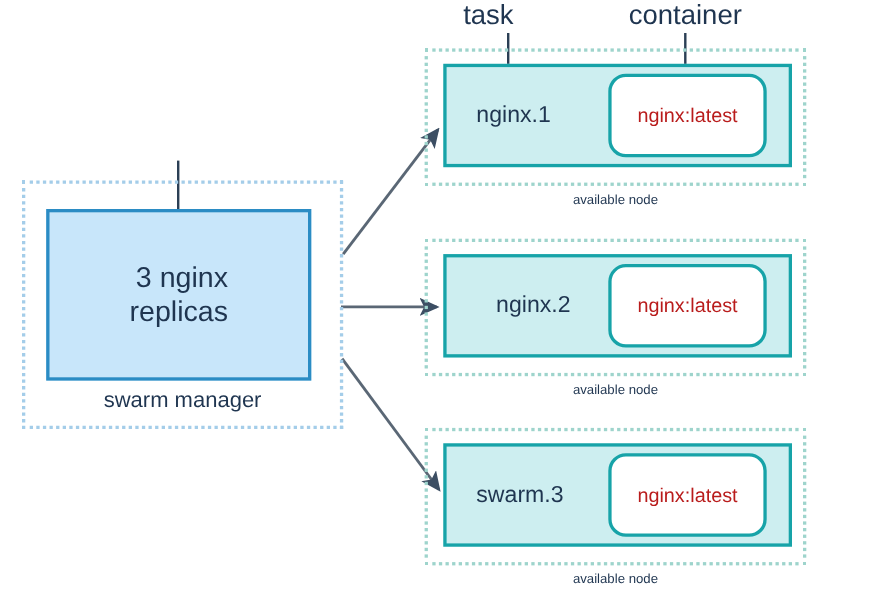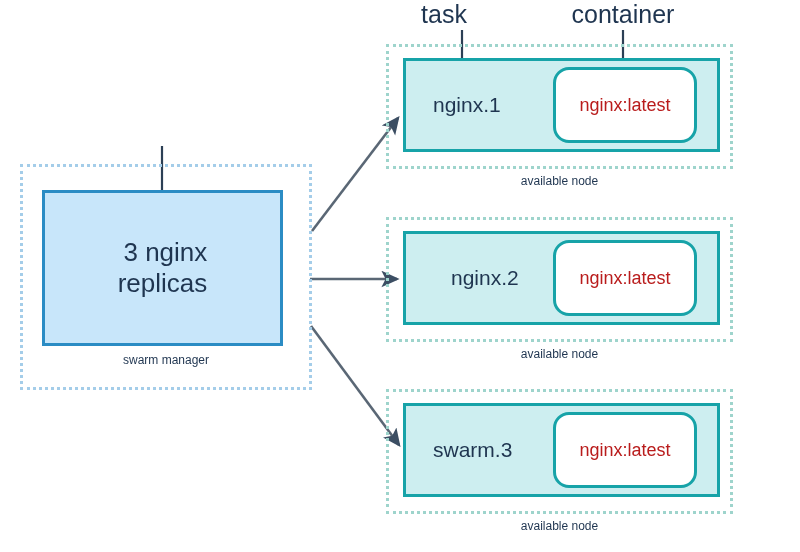--- a/index.html
+++ b/index.html
@@ -60,21 +60,21 @@
     line-height: 1.18;
     text-align: right;
     color: #1f3550;
     white-space: pre-line;
   }
   .manager-caption {
     left: 20px;
     top: 353px;
     width: 292px;
     text-align: center;
-    font-size: 12px;
+    font-size: 20px;
     color: #1f3550;
   }
 
   
   .node-group {
     left: 386px;
     width: 347px;
     height: 125px;
     border: 3px dotted #9ed4cc;
     box-sizing: border-box;

